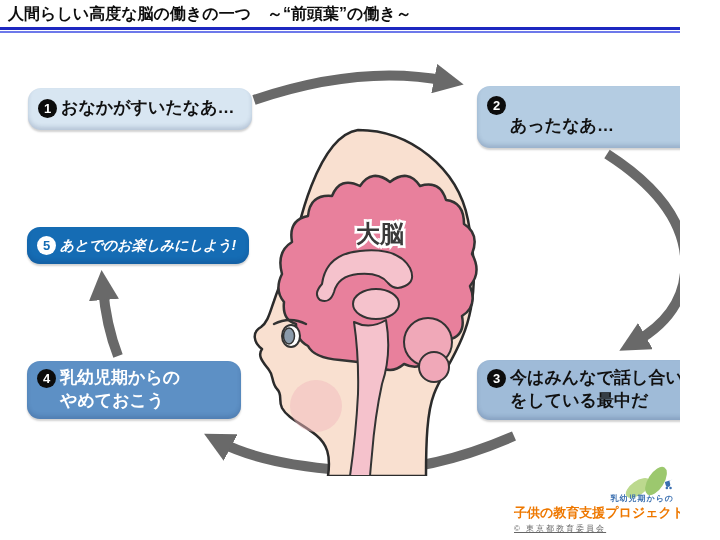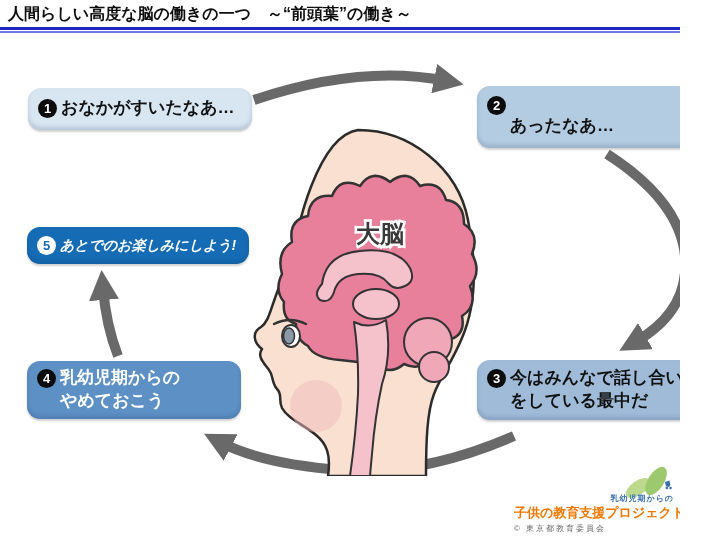--- a/index.html
+++ b/index.html
@@ -33,21 +33,21 @@
   .a-right{left:593px;top:148px;}
   .a-bottom{left:192px;top:424px;}
   .a-left{left:78px;top:270px;}
 
   .head{position:absolute;left:230px;top:124px;}
 
   .footer{position:absolute;right:6px;bottom:6px;width:160px;}
   .f-row1{display:flex;align-items:flex-end;gap:3px;margin-left:16px;position:relative;z-index:2;flex-direction:column;}
   .f-line1{font-size:8px;font-weight:bold;color:#3a6fb0;letter-spacing:1px;white-space:nowrap;}
   .f-line2{font-size:13px;font-weight:bold;color:#ee7800;position:relative;z-index:2;white-space:nowrap;}
-  .f-line3{font-size:8px;color:#666;letter-spacing:2px;margin-top:1px;white-space:nowrap;}
+  .f-line3{font-size:8px;color:#666;letter-spacing:2px;margin-top:1px;white-space:nowrap;text-decoration:underline;}
   .leaves{position:absolute;right:2px;top:-13px;z-index:1;}
 </style>
 </head>
 <body>
 
 <div class="stage">
 
   <div class="title">人間らしい高度な脳の働きの一つ　～“前頭葉”の働き～</div>
   <div class="rule">
     <div class="r1"></div>

